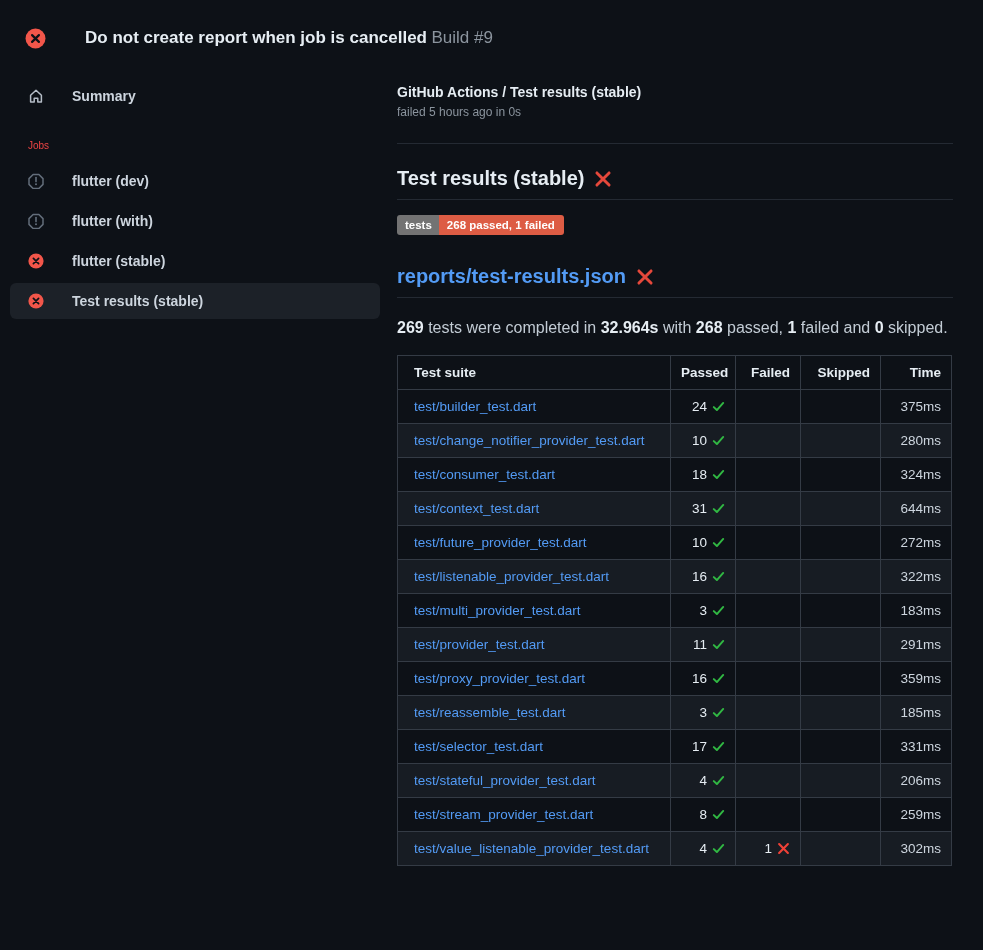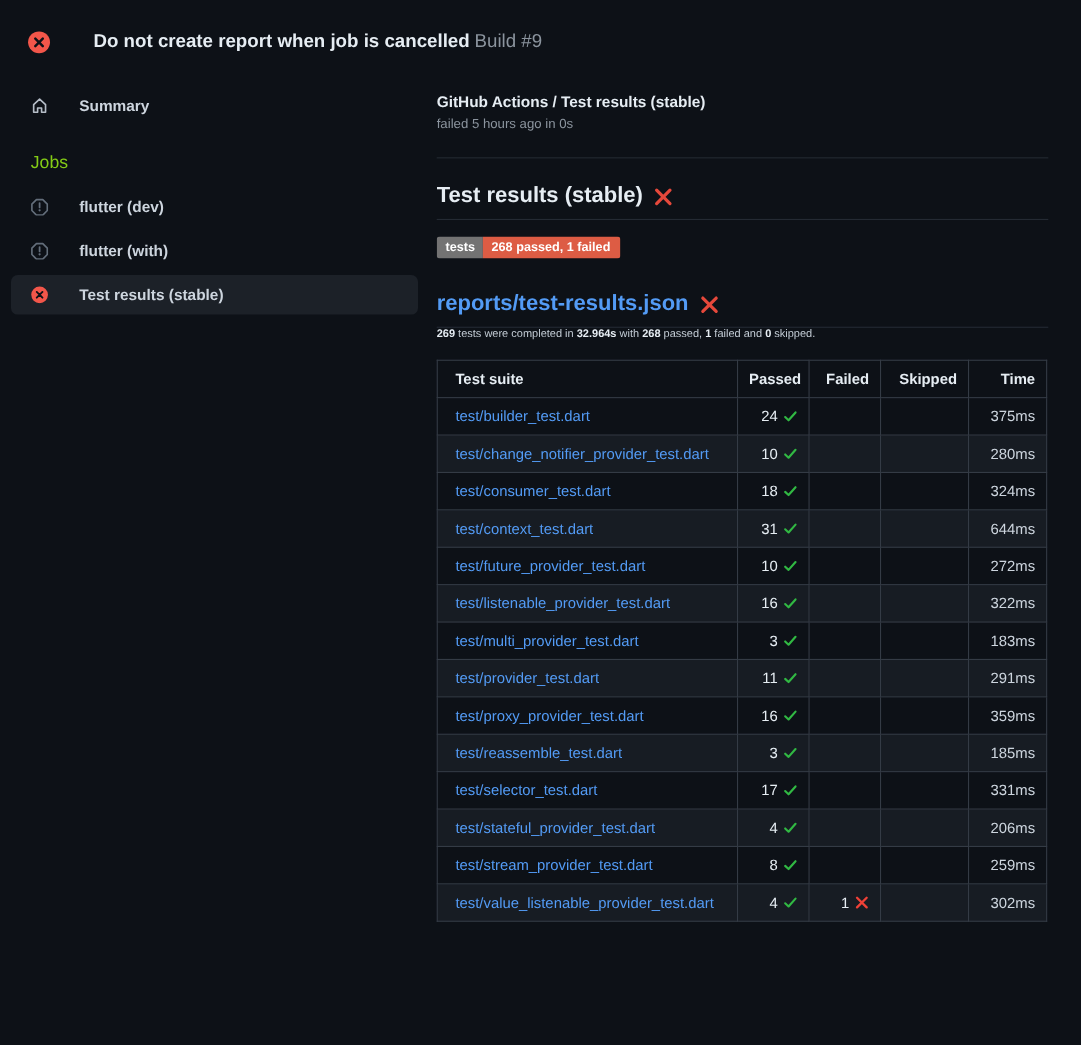--- a/index.html
+++ b/index.html
@@ -33,21 +33,21 @@
 
   
   .side-item {
     display: flex; align-items: center; gap: 28px;
     padding: 8px 18px; border-radius: 6px;
     font-size: 14px; font-weight: bold; color: #cdd5de;
     height: 36px; cursor: pointer;
   }
   .side-item.selected { background: #1c2128; }
   .side-section-label {
-    font-size: 16px; color: #84cc16;
+    font-size: 10px; color: #ef4444;
     padding: 0 18px; margin: 26px 0 12px 0;
   }
   .job-list .side-item { margin-bottom: 4px; }
   .icon-16 { width: 16px; height: 16px; flex: 0 0 auto; display: inline-block; }
   .icon-cancelled { color: #636e7b; }
 
   
   .breadcrumb { font-size: 14px; font-weight: bold; color: #e6edf3; margin-top: 8px; }
   .status-line { font-size: 12px; color: #8b949e; margin-top: 5px; }
   .divider { border: 0; border-top: 1px solid #242a33; margin: 0; }
@@ -65,21 +65,21 @@
   .badge .badge-label { background: #737373; padding: 4px 7px 4px 8px; }
   .badge .badge-value { background: #dd5c44; padding: 4px 9px 4px 8px; }
 
   .report-title {
     display: flex; align-items: center; gap: 10px;
     font-size: 20px; font-weight: bold; color: #539bf5;
     margin-top: 30px; cursor: pointer;
   }
   .div-3 { margin-top: 9px; }
 
-  .summary-line { font-size: 10px; color: #c3ccd5; }
+  .summary-line { font-size: 16px; color: #c3ccd5; margin-top: 21px; }
   .summary-line b { color: #e6edf3; }
 
   
   table.results {
     border-collapse: collapse;
     margin-top: 18px;
     width: 554px;
     font-size: 13.5px;
     table-layout: fixed;
   }
@@ -165,20 +165,27 @@
   </div>
 
   <div class="side-item">
 
     <svg class="icon-16 icon-cancelled" viewBox="0 0 16 16">
               <use href="#ic-stop-octagon"></use>
             </svg>
     <span class="job-label">flutter (with)</span>
   </div>
 
+  <div class="side-item">
+    <svg class="icon-16 icon-failed" viewBox="0 0 16 16">
+              <use href="#ic-x-circle"></use>
+            </svg>
+
+    <span class="job-label">flutter (stable)</span>
+  </div>
 
   <div class="side-item selected">
     <svg class="icon-16 icon-failed" viewBox="0 0 16 16">
               <use href="#ic-x-circle"></use>
             </svg>
 
     <span class="job-label">Test results (stable)</span>
   </div>
 </div>
     </div>

